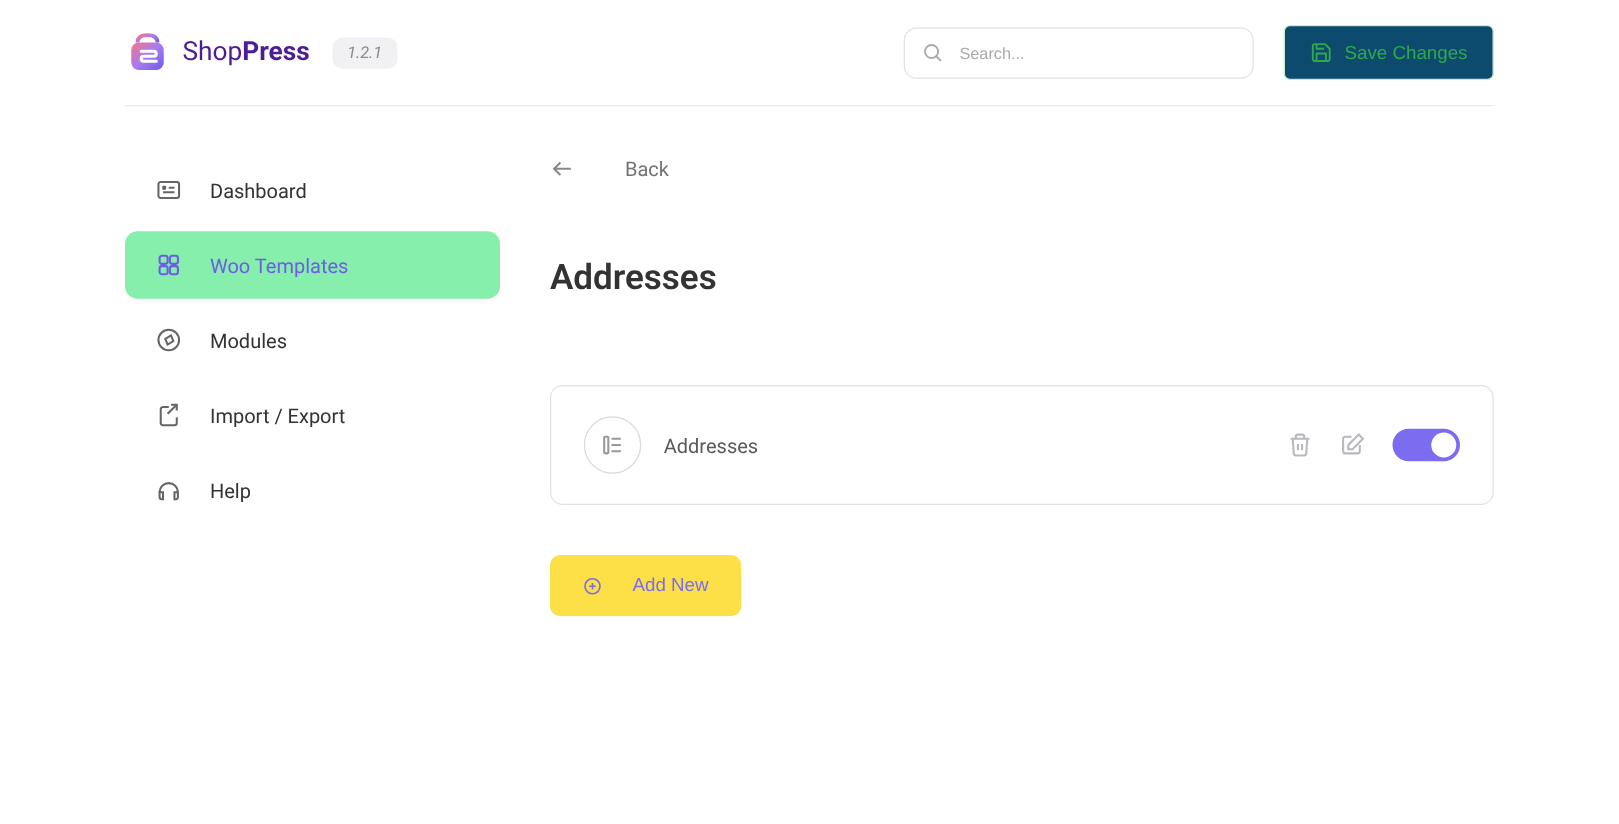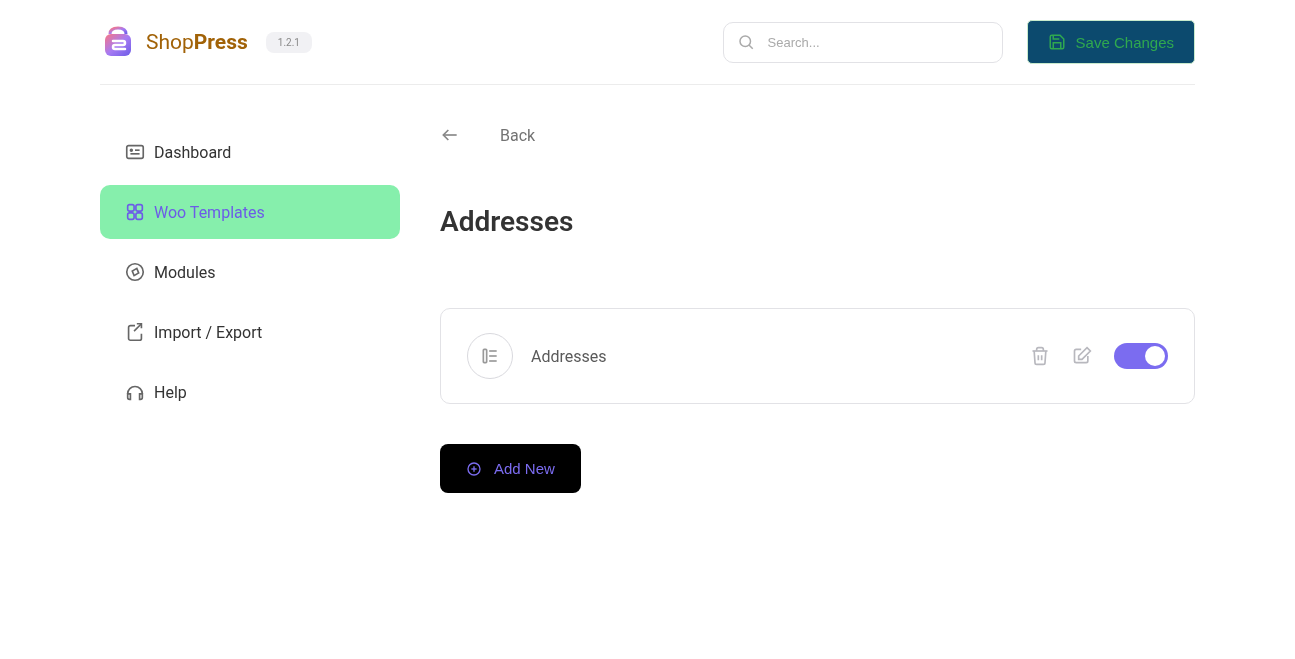--- a/index.html
+++ b/index.html
@@ -4,36 +4,36 @@
   <style>
     * { margin: 0; padding: 0; box-sizing: border-box; }
     body { font-family: -apple-system, BlinkMacSystemFont, 'Segoe UI', Roboto, sans-serif; background: #fff; }
     .container { max-width: 1095px; margin: 0 auto; padding: 0 0px; }
     
     
     .header { display: flex; align-items: center; justify-content: space-between; padding: 20px 0; border-bottom: 1px solid #ececec; }
     .header-left { display: flex; align-items: center; gap: 18px; }
     .logo { display: flex; align-items: center; gap: 10px; }
     .logo-icon { width: 36px; height: 36px; }
-    .logo-text { font-size: 21px; font-weight: 400; color: #a16207; }
+    .logo-text { font-size: 21px; font-weight: 400; color: #4c1d95; }
     .logo-text strong { font-weight: 700; }
-    .version-badge { background: #f1f1f4; color: #888; font-size: 10px; padding: 5px 12px; border-radius: 8px; }
+    .version-badge { background: #f1f1f4; color: #888; font-size: 13px; padding: 5px 12px; border-radius: 8px; font-style: italic; }
     .header-right { display: flex; align-items: center; gap: 24px; }
     .search-box { position: relative; width: 280px; }
     .search-input { width: 100%; padding: 12px 14px 12px 44px; border: 1px solid #e2e2e6; border-radius: 10px; font-size: 13px; color: #333; outline: none; }
     .search-input::placeholder { color: #aaa; }
     .search-icon { position: absolute; left: 14px; top: 50%; transform: translateY(-50%); width: 18px; height: 18px; color: #aaa; }
     .save-btn { display: flex; align-items: center; gap: 10px; background: #0c4a6e; color: #2fa84f; border: 1px solid #c8eacc; padding: 12px 20px; border-radius: 5px; font-size: 15px; font-weight: 500; cursor: pointer; }
     .save-btn svg { width: 18px; height: 18px; }
     
     
     .body-wrap { display: flex; padding-top: 40px; }
     .sidebar { width: 300px; flex-shrink: 0; }
     .nav-list { list-style: none; }
-    .nav-item { display: flex; align-items: center; gap: 8px; padding: 16px 24px; border-radius: 10px; cursor: pointer; color: #333; font-size: 16px; margin-bottom: 6px; }
+    .nav-item { display: flex; align-items: center; gap: 22px; padding: 16px 24px; border-radius: 10px; cursor: pointer; color: #333; font-size: 16px; margin-bottom: 6px; }
     .nav-item svg { width: 22px; height: 22px; color: #666; flex-shrink: 0; }
     .nav-item.active { background: #86efac; color: #6c5ce7; }
     .nav-item.active svg { color: #6c5ce7; }
     
     
     .main { flex: 1; padding-left: 40px; }
     .back-row { display: flex; align-items: center; gap: 40px; margin-bottom: 60px; }
     .back-arrow { width: 20px; height: 20px; color: #888; cursor: pointer; }
     .back-label { font-size: 16px; color: #737373; cursor: pointer; }
     .page-title { font-size: 28px; font-weight: 600; color: #333; margin-bottom: 70px; }
@@ -43,21 +43,21 @@
     .card-left { display: flex; align-items: center; gap: 18px; }
     .card-icon-circle { width: 46px; height: 46px; border: 1px solid #d9d9de; border-radius: 50%; display: flex; align-items: center; justify-content: center; }
     .card-icon-circle svg { width: 20px; height: 20px; color: #999; }
     .card-title { font-size: 16px; color: #5a5a5a; }
     .card-actions { display: flex; align-items: center; gap: 22px; }
     .action-icon { width: 20px; height: 20px; color: #b8b8be; cursor: pointer; }
     .toggle { position: relative; width: 54px; height: 26px; background: #7b6cf0; border-radius: 20px; cursor: pointer; }
     .toggle-knob { position: absolute; right: 3px; top: 3px; width: 20px; height: 20px; background: #fff; border-radius: 50%; }
     
     
-    .add-new-btn { display: inline-flex; align-items: center; gap: 12px; background: #000000; color: #7b6cf0; padding: 16px 26px; border-radius: 8px; font-size: 15px; cursor: pointer; border: none; }
+    .add-new-btn { display: inline-flex; align-items: center; gap: 24px; background: #fde047; color: #7b6cf0; padding: 16px 26px; border-radius: 8px; font-size: 15px; cursor: pointer; border: none; }
     .add-new-btn svg { width: 16px; height: 16px; }
   </style>
 </head>
 <body>
 
 <div class="container">
   <div class="header">
     <div class="header-left">
       <div class="logo">
         <svg class="logo-icon" viewBox="0 0 36 36">

